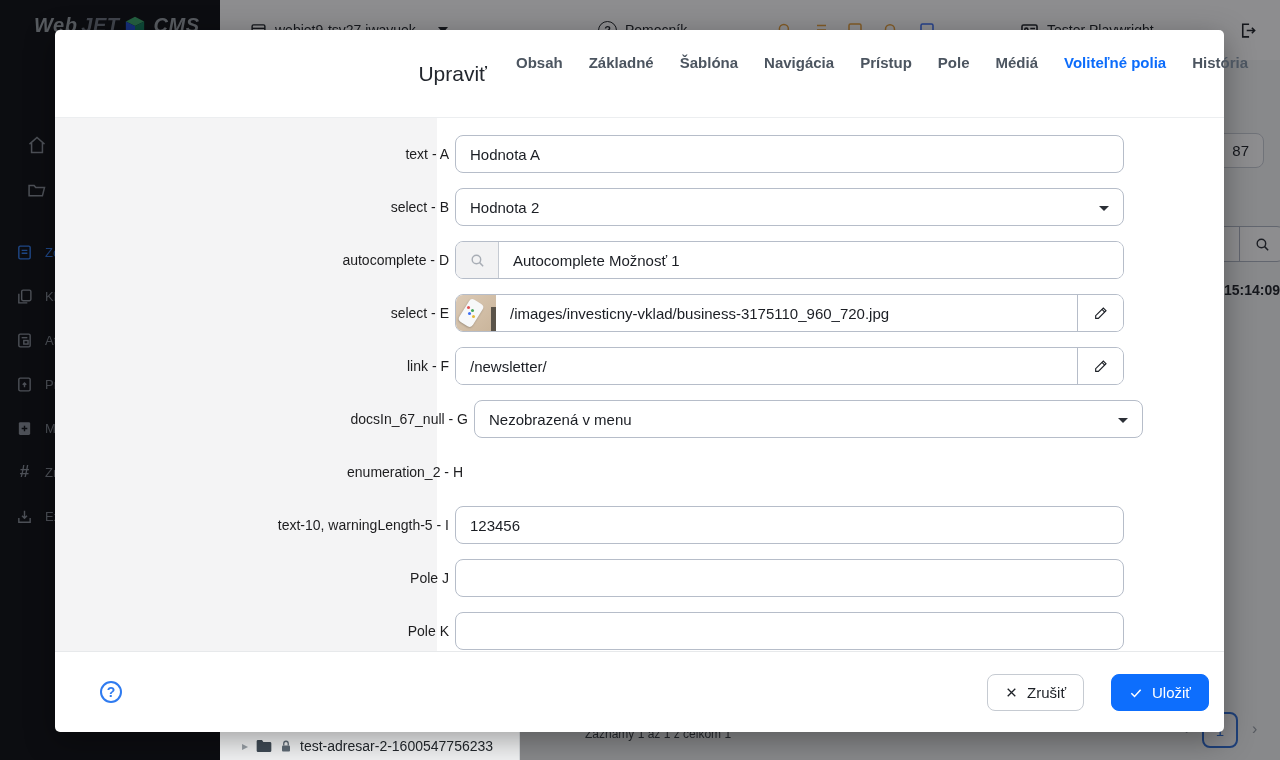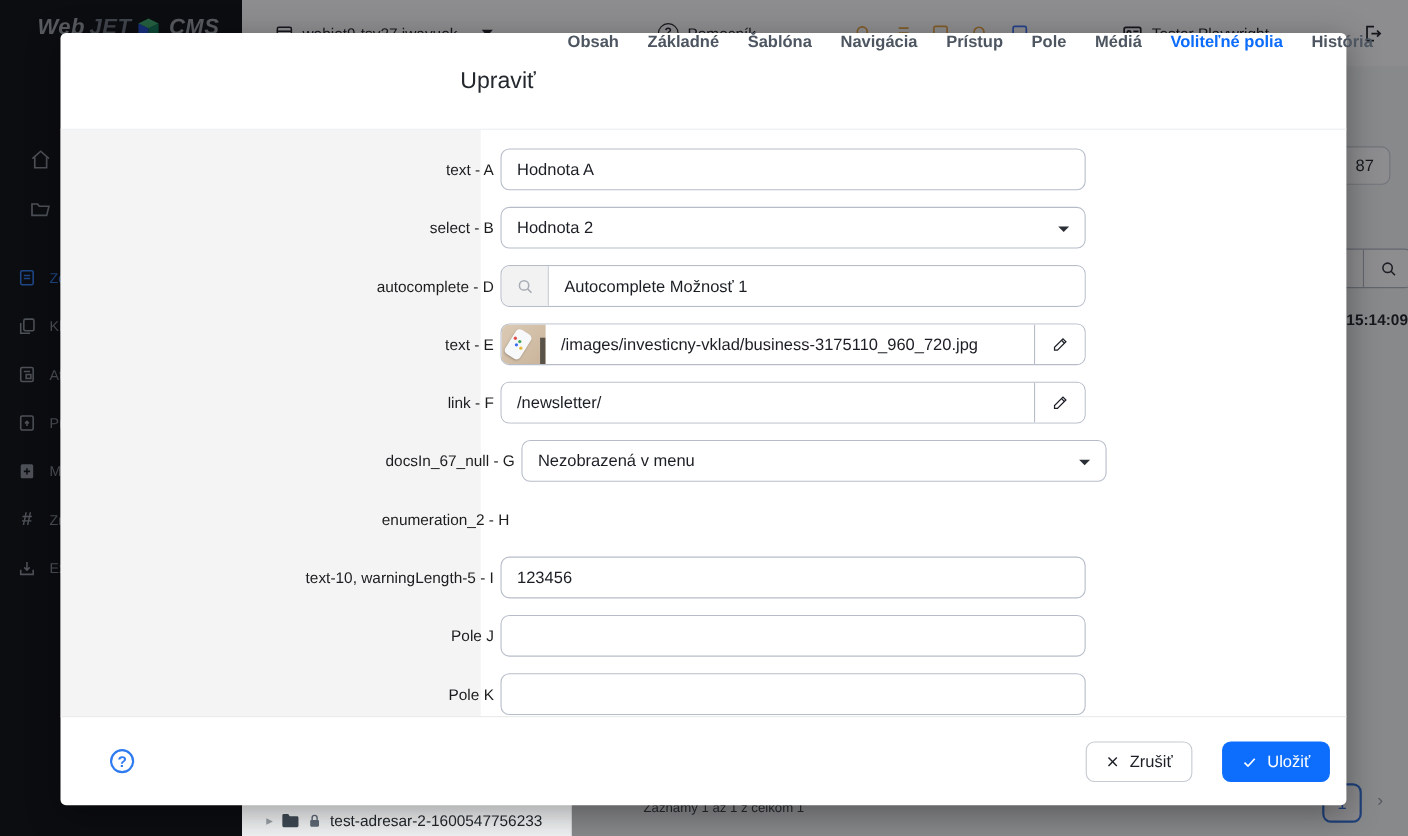--- a/index.html
+++ b/index.html
@@ -48,29 +48,29 @@
              border-right:1px solid #d8dbde;z-index:3;box-sizing:border-box;}
   .treerow{left:22px;top:678px;display:flex;align-items:center;gap:8px;font-size:14px;color:#23282d;}
   .treerow .tchev{color:#9aa1a8;font-size:12px;}
 
   
   .modal{left:55px;top:30px;width:1169px;height:702px;background:#fff;border-radius:5px;
          box-shadow:0 8px 30px rgba(0,0,0,.35);z-index:4;}
   .m-header{left:0;top:0;width:100%;height:88px;border-bottom:1px solid #eceef0;box-sizing:border-box;}
   .m-title{left:312px;top:0;width:120px;height:88px;display:flex;align-items:center;
            justify-content:flex-end;font-size:21px;color:#23272e;}
-  .m-tabs{left:461px;top:0;height:64px;display:flex;gap:26px;}
+  .m-tabs{left:461px;top:0;height:64px;display:flex;align-items:center;gap:26px;}
   .m-tab{font-size:15px;font-weight:bold;color:#4c5560;cursor:pointer;white-space:nowrap;}
   .m-tab.active{color:#0c6cfb;}
   .m-content{left:0;top:88px;width:1169px;height:533px;overflow:hidden;}
   .label-col{left:0;top:0;width:382px;height:533px;background:#f4f4f5;}
   .f-row{left:0;width:1169px;height:38px;}
   .f-label{left:0;top:0;width:370px;height:38px;display:flex;align-items:center;
            justify-content:flex-end;font-size:14px;color:#1d1d1f;padding-left:24px;}
-  .f-ctl{left:400px;top:0;width:532px;height:38px;}
+  .f-ctl{left:400px;top:0;width:669px;height:38px;}
   .f-input{width:100%;height:38px;box-sizing:border-box;border:1px solid #b6bdc9;border-radius:8px;
            padding:0 14px;font-size:15px;color:#1b1e24;font-family:"Liberation Sans",sans-serif;
            background:#fff;outline:none;}
   .f-select{position:relative;width:100%;height:38px;box-sizing:border-box;border:1px solid #b6bdc9;
             border-radius:8px;background:#fff;display:flex;align-items:center;padding:0 34px 0 14px;
             font-size:15px;color:#1b1e24;cursor:pointer;}
   .sel-caret{position:absolute;right:14px;top:17px;width:0;height:0;
              border-left:5px solid transparent;border-right:5px solid transparent;
              border-top:5px solid #2b2f36;}
   .f-group{display:flex;width:100%;height:38px;box-sizing:border-box;border:1px solid #b6bdc9;
@@ -310,21 +310,21 @@
                   <circle cx="10.5" cy="10.5" r="6"></circle>
                   <path d="M15 15l5 5"></path>
                 </svg>
             </span>
             <input value="Autocomplete Možnosť 1" style="">
           </div>
         </div>
       </div>
 
       <div class="abs f-row" style="top:176px;">
-        <div class="abs f-label">text - E</div>
+        <div class="abs f-label">select - E</div>
         <div class="abs f-ctl">
           <div class="f-group">
             <span class="g-thumb">
               <span class="phone"></span>
               <span class="dot" style="left:11px;top:11px;background:#e05252;"></span>
               <span class="dot" style="left:15px;top:14px;background:#44a85c;"></span>
               <span class="dot" style="left:12px;top:17px;background:#3b6ef5;"></span>
               <span class="dot" style="left:16px;top:20px;background:#e5b93c;"></span>
               <span class="edge"></span>
             </span>

